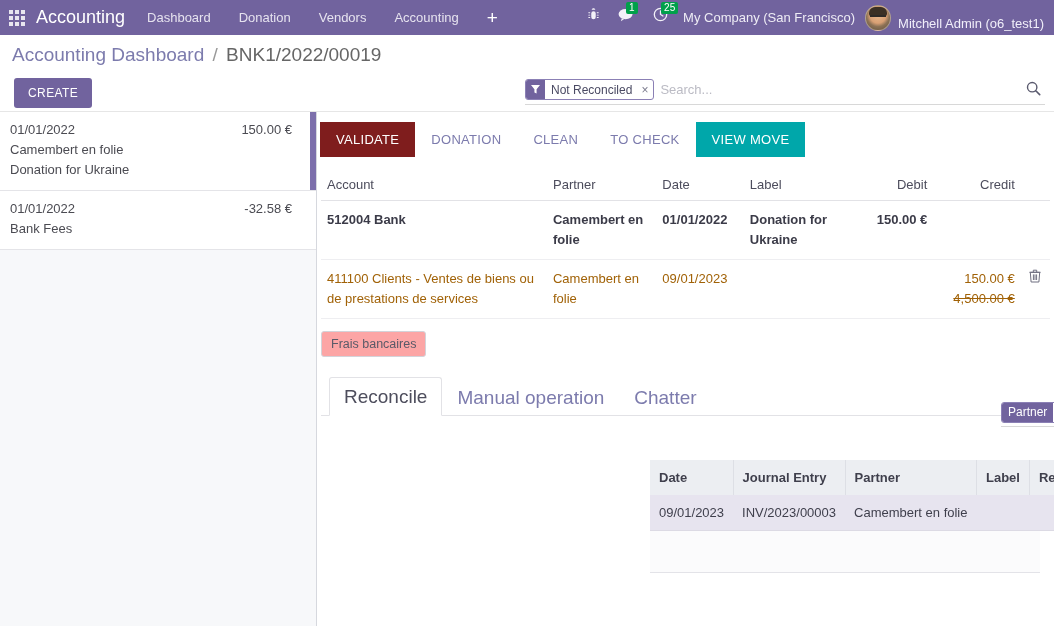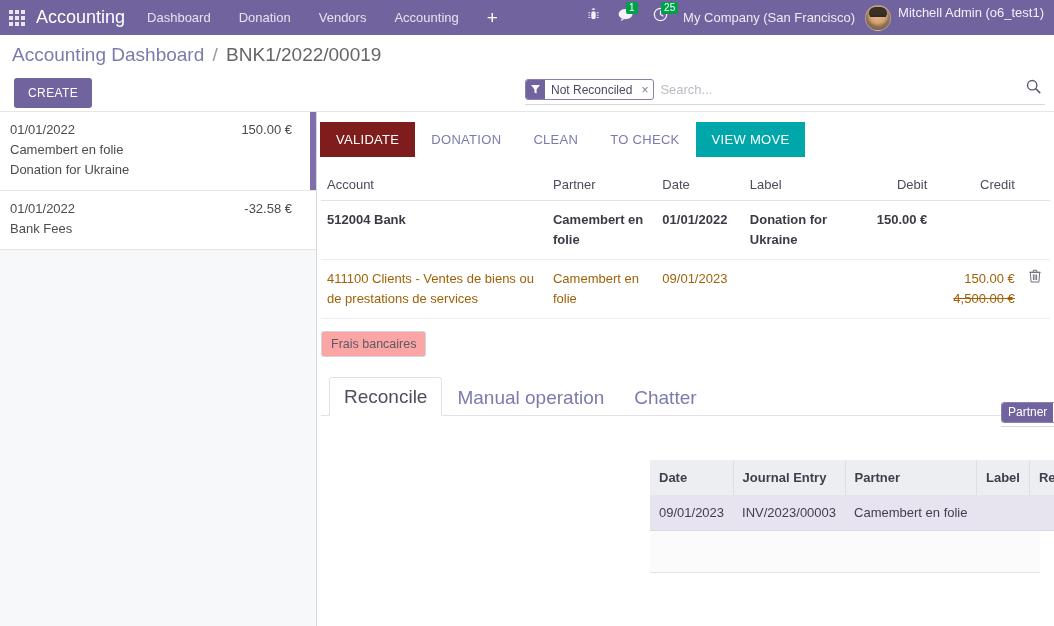--- a/index.html
+++ b/index.html
@@ -65,21 +65,21 @@
     top: 2px; left: 17px;
     background: #00a04a;
     color: #fff;
     font-size: 10px;
     line-height: 12px;
     padding: 0 3px;
     border-radius: 2px;
     font-weight: normal;
   }
   #company-name { padding: 0 10px 0 6px; line-height:35px; color:#eeecf5; cursor:pointer; white-space:nowrap;}
-  #user-menu { display:flex; align-items:flex-start; padding-right:6px; cursor:pointer;}
+  #user-menu { display:flex; align-items:flex-end; padding-right:6px; cursor:pointer;}
   #avatar {
     width: 26px; height: 26px; border-radius: 50%;
     background: radial-gradient(circle at 50% 38%, #e7b98d 0%, #d9a074 42%, #8c7256 60%, #5d4b36 100%);
     border: 1px solid rgba(255,255,255,.35);
     margin-right: 7px;
     position: relative; overflow: hidden;
     flex: none;
   }
   #avatar::before {
     content:""; position:absolute; left:3px; right:3px; top:1px; height:9px;
@@ -117,21 +117,21 @@
     border-radius: 3px;
     cursor: pointer;
     font-family: inherit;
   }
 
   
   #searchview {
     position: absolute; left: 525px; top: 44px; width: 520px;
   }
   #search-row {
-    display: flex; 
+    display: flex; align-items: center;
     border-bottom: 1px solid #d8d8d8;
     padding-bottom: 4px;
     height: 26px;
   }
   .facet {
     display: inline-flex; align-items: stretch;
     border: 1px solid #8b80b5;
     border-radius: 3px;
     height: 21px;
     overflow: hidden;

